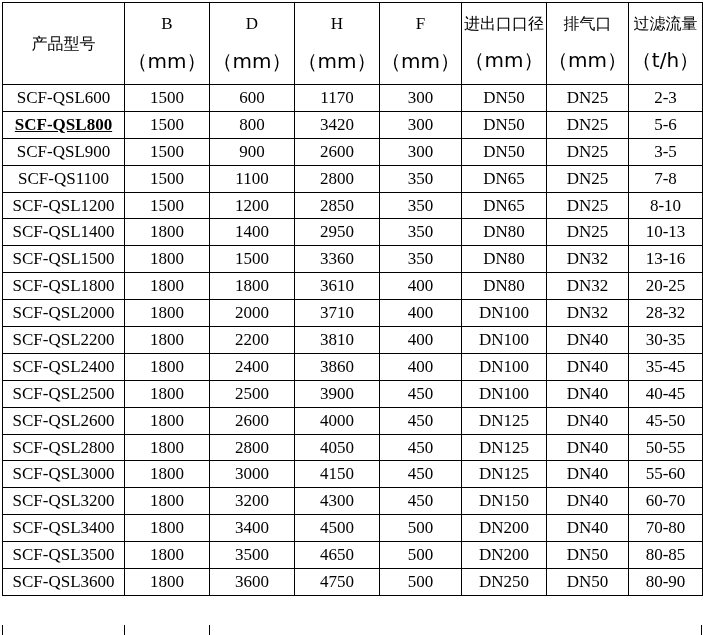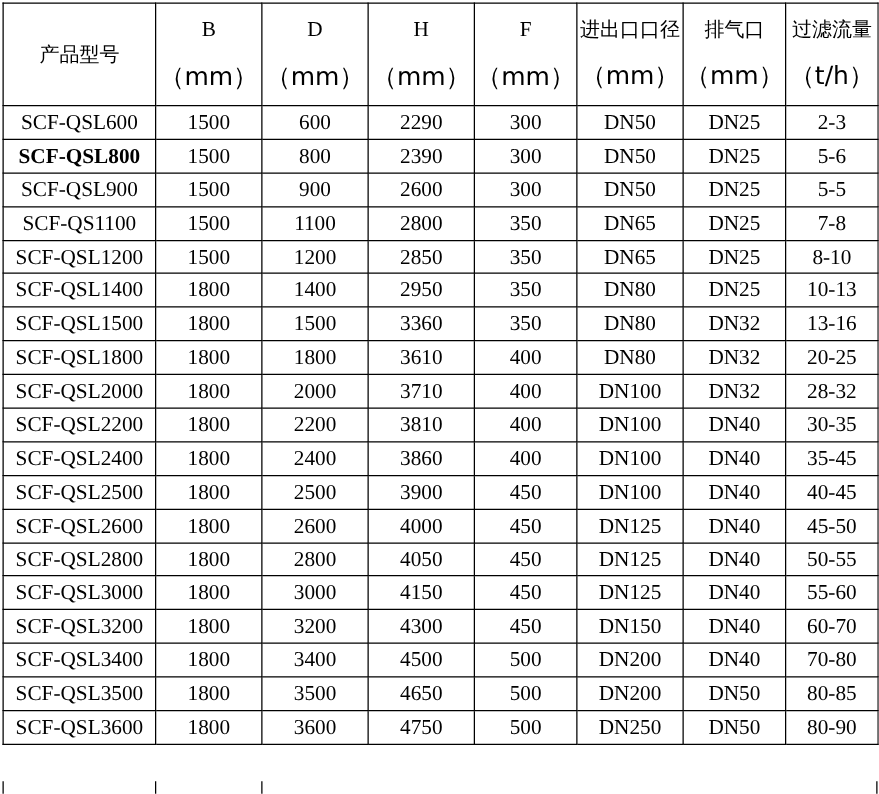--- a/index.html
+++ b/index.html
@@ -72,20 +72,21 @@
   tbody td {
     font-size: 17px;
     white-space: nowrap;
   }
   tbody td.model {
     text-align: center;
     letter-spacing: 0px;
   }
   tbody td.bold-model {
     font-weight: bold;
+    text-decoration: underline;
   }
   .hd-cjk {
     font-family: "DejaVu Sans", "Liberation Sans", sans-serif;
     font-size: 16px;
   }
   .unit-cjk {
     font-family: "DejaVu Sans", "Liberation Sans", sans-serif;
     font-size: 13px;
   }
   .bottom-strip {
@@ -155,45 +156,45 @@
           <span class="hd-main hd-cjk">过滤流量</span>
           <span class="hd-unit unit-cjk">（t/h）</span>
         </th>
       </tr>
     </thead>
     <tbody id="tbody">
         <tr>
           <td class="model">SCF-QSL600</td>
           <td>1500</td>
           <td>600</td>
-          <td>2290</td>
+          <td>1170</td>
           <td>300</td>
           <td>DN50</td>
           <td>DN25</td>
           <td>2-3</td>
         </tr>
         <tr>
           <td class="model bold-model">SCF-QSL800</td>
           <td>1500</td>
           <td>800</td>
-          <td>2390</td>
+          <td>3420</td>
           <td>300</td>
           <td>DN50</td>
           <td>DN25</td>
           <td>5-6</td>
         </tr>
         <tr>
           <td class="model">SCF-QSL900</td>
           <td>1500</td>
           <td>900</td>
           <td>2600</td>
           <td>300</td>
           <td>DN50</td>
           <td>DN25</td>
-          <td>5-5</td>
+          <td>3-5</td>
         </tr>
         <tr>
           <td class="model">SCF-QS1100</td>
           <td>1500</td>
           <td>1100</td>
           <td>2800</td>
           <td>350</td>
           <td>DN65</td>
           <td>DN25</td>
           <td>7-8</td>

